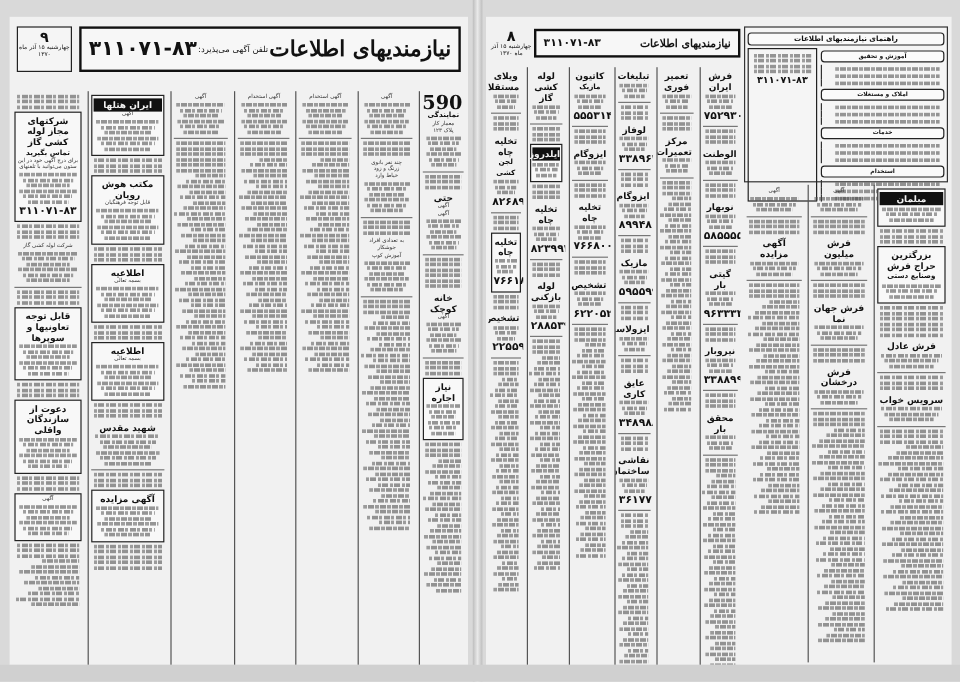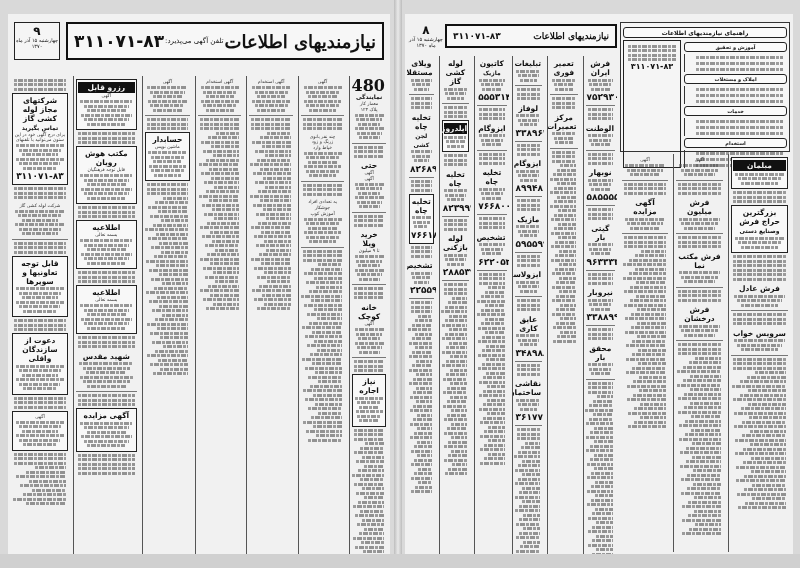--- a/index.html
+++ b/index.html
@@ -43,21 +43,21 @@
       <span>چهارشنبه ۱۵ آذر ماه ۱۳۷۰</span>
     </div>
     <div class="masthead" style="left:58px;top:8px;width:318px;height:38px;">
       <span class="mt-title" style="font-size:18px;">نیازمندیهای اطلاعات</span>
       <span class="mt-sub">تلفن آگهی می‌پذیرد:</span>
       <span class="mt-phone" style="font-size:17px;">۳۱۱۰۷۱-۸۳</span>
     </div>
     <div class="cols" id="left-cols" style="left:2px;width:378px;">
         <div class="col" style="width: 40px;">
           <div class="ad">
-            <span class="big" style="font-size: 16px;">480</span>
+            <span class="big" style="font-size: 16px;">590</span>
             <span class="hd" style="font-size: 6px;">نمایندگی</span>
             <span class="line">معمار کار</span>
             <span class="line">پلاک ۱۲۳</span>
             <span class="filler" style="width: 92%; margin-right: auto; margin-left: auto;"></span>
             <span class="filler" style="width: 80%; margin-right: auto; margin-left: auto;"></span>
             <span class="filler" style="width: 68%; margin-right: auto; margin-left: auto;"></span>
             <span class="filler" style="width: 91%; margin-right: auto; margin-left: auto;"></span>
             <span class="filler" style="width: 79%; margin-right: auto; margin-left: auto;"></span>
             <span class="filler" style="width: 67%; margin-right: auto; margin-left: auto;"></span>
           </div>
@@ -71,30 +71,20 @@
             <span class="filler" style="width: 92%; margin-right: auto; margin-left: auto;"></span>
             <span class="filler" style="width: 80%; margin-right: auto; margin-left: auto;"></span>
             <span class="filler" style="width: 68%; margin-right: auto; margin-left: auto;"></span>
             <span class="filler" style="width: 91%; margin-right: auto; margin-left: auto;"></span>
             <span class="filler" style="width: 79%; margin-right: auto; margin-left: auto;"></span>
             <span class="filler" style="width: 67%; margin-right: auto; margin-left: auto;"></span>
           </div>
           <span class="filler"></span>
           <span class="filler"></span>
           <span class="filler"></span>
-          <div class="ad">
-            <span class="hd">خرید ویلا</span>
-            <span class="line">تا ۹ میلیون</span>
-            <span class="filler" style="width: 92%; margin-right: auto; margin-left: auto;"></span>
-            <span class="filler" style="width: 80%; margin-right: auto; margin-left: auto;"></span>
-            <span class="filler" style="width: 68%; margin-right: auto; margin-left: auto;"></span>
-            <span class="filler" style="width: 91%; margin-right: auto; margin-left: auto;"></span>
-            <span class="filler" style="width: 79%; margin-right: auto; margin-left: auto;"></span>
-            <span class="filler" style="width: 67%; margin-right: auto; margin-left: auto;"></span>
-          </div>
           <span class="filler"></span>
           <span class="filler"></span>
           <span class="filler"></span>
           <div class="ad">
             <span class="hd">خانه کوچک</span>
             <span class="line">آگهی</span>
             <span class="filler" style="width: 92%; margin-right: auto; margin-left: auto;"></span>
             <span class="filler" style="width: 80%; margin-right: auto; margin-left: auto;"></span>
             <span class="filler" style="width: 68%; margin-right: auto; margin-left: auto;"></span>
             <span class="filler" style="width: 91%; margin-right: auto; margin-left: auto;"></span>
@@ -338,30 +328,20 @@
             <span class="filler" style="width: 92%; margin-right: auto; margin-left: auto;"></span>
             <span class="filler" style="width: 80%; margin-right: auto; margin-left: auto;"></span>
             <span class="filler" style="width: 68%; margin-right: auto; margin-left: auto;"></span>
             <span class="filler" style="width: 91%; margin-right: auto; margin-left: auto;"></span>
             <span class="filler" style="width: 79%; margin-right: auto; margin-left: auto;"></span>
             <span class="filler" style="width: 67%; margin-right: auto; margin-left: auto;"></span>
           </div>
           <span class="filler"></span>
           <span class="filler"></span>
           <span class="filler"></span>
-          <div class="ad boxed">
-            <span class="hd">حسابدار</span>
-            <span class="line">ماشین نویس</span>
-            <span class="filler" style="width: 92%; margin-right: auto; margin-left: auto;"></span>
-            <span class="filler" style="width: 80%; margin-right: auto; margin-left: auto;"></span>
-            <span class="filler" style="width: 68%; margin-right: auto; margin-left: auto;"></span>
-            <span class="filler" style="width: 91%; margin-right: auto; margin-left: auto;"></span>
-            <span class="filler" style="width: 79%; margin-right: auto; margin-left: auto;"></span>
-            <span class="filler" style="width: 67%; margin-right: auto; margin-left: auto;"></span>
-          </div>
           <span class="filler"></span>
           <span class="filler"></span>
           <span class="filler"></span>
           <span class="filler" style="width: 55%;"></span>
           <span class="filler" style="width: 72%;"></span>
           <span class="filler" style="width: 89%;"></span>
           <span class="filler" style="width: 66%;"></span>
           <span class="filler" style="width: 83%;"></span>
           <span class="filler" style="width: 60%;"></span>
           <span class="filler" style="width: 77%;"></span>
@@ -394,21 +374,21 @@
           <span class="filler" style="width: 56%;"></span>
           <span class="filler" style="width: 73%;"></span>
           <span class="filler" style="width: 90%;"></span>
           <span class="filler" style="width: 67%;"></span>
           <span class="filler" style="width: 84%;"></span>
           <span class="filler" style="width: 61%;"></span>
           <span class="filler" style="width: 78%;"></span>
         </div>
         <div class="col" style="width: 68px;">
           <div class="ad boxed inverse">
-            <span class="hd">رزرو قابل</span>
+            <span class="hd">ایران هتلها</span>
             <span class="line">آگهی</span>
             <span class="filler" style="width: 92%; margin-right: auto; margin-left: auto;"></span>
             <span class="filler" style="width: 80%; margin-right: auto; margin-left: auto;"></span>
             <span class="filler" style="width: 68%; margin-right: auto; margin-left: auto;"></span>
             <span class="filler" style="width: 91%; margin-right: auto; margin-left: auto;"></span>
             <span class="filler" style="width: 79%; margin-right: auto; margin-left: auto;"></span>
             <span class="filler" style="width: 67%; margin-right: auto; margin-left: auto;"></span>
           </div>
           <span class="filler"></span>
           <span class="filler"></span>
@@ -1245,21 +1225,21 @@
           <div class="ad">
             <span class="hd">فرش میلیون</span>
             <span class="filler" style="width: 93%; margin-right: auto; margin-left: auto;"></span>
             <span class="filler" style="width: 81%; margin-right: auto; margin-left: auto;"></span>
             <span class="filler" style="width: 69%; margin-right: auto; margin-left: auto;"></span>
           </div>
           <span class="filler"></span>
           <span class="filler"></span>
           <span class="filler"></span>
           <div class="ad">
-            <span class="hd">فرش مکتب نما</span>
+            <span class="hd">فرش جهان نما</span>
             <span class="filler" style="width: 93%; margin-right: auto; margin-left: auto;"></span>
             <span class="filler" style="width: 81%; margin-right: auto; margin-left: auto;"></span>
             <span class="filler" style="width: 69%; margin-right: auto; margin-left: auto;"></span>
           </div>
           <span class="filler"></span>
           <span class="filler"></span>
           <span class="filler"></span>
           <div class="ad">
             <span class="hd">فرش درخشان</span>
             <span class="filler" style="width: 93%; margin-right: auto; margin-left: auto;"></span>

